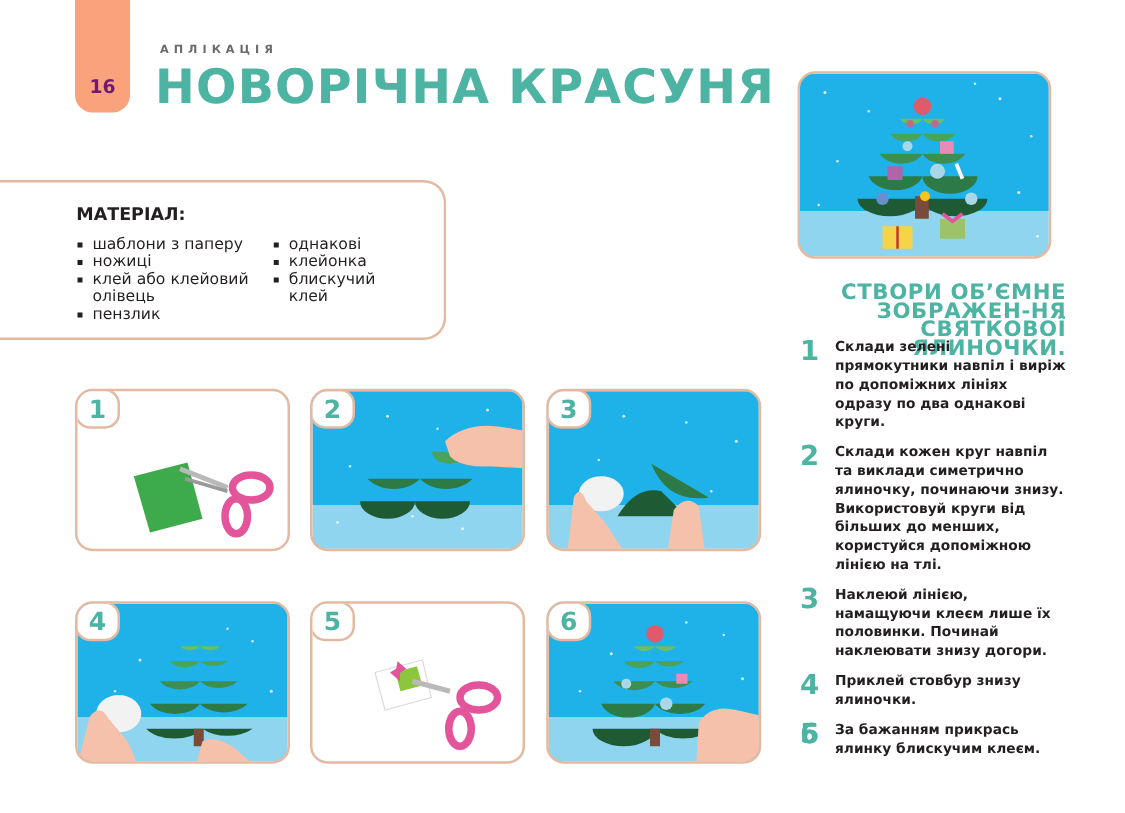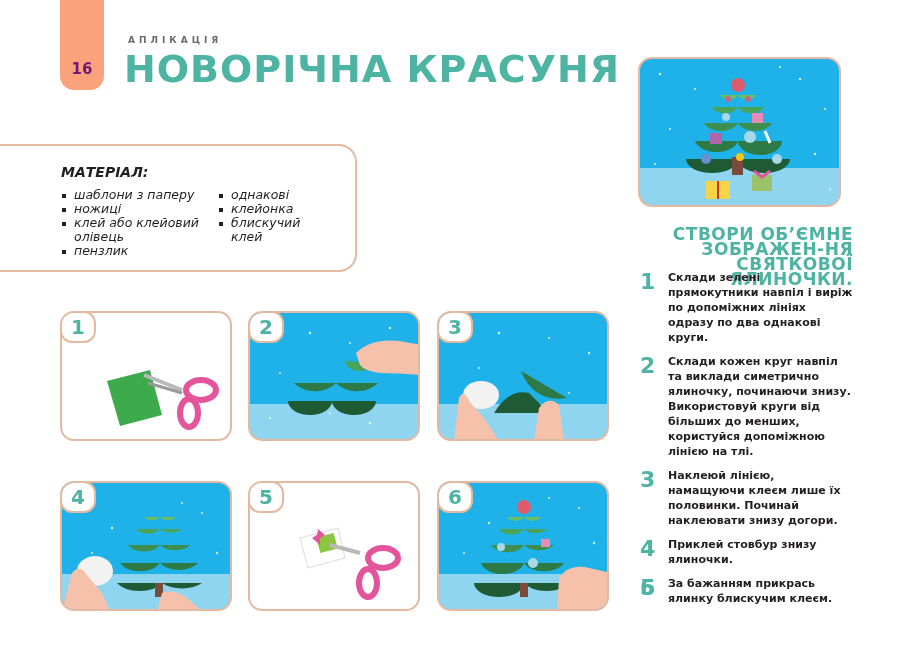--- a/index.html
+++ b/index.html
@@ -20,21 +20,20 @@
   }
   .page-title {
     position: absolute; left: 124px; top: 47px; font-size: 38px; font-weight: bold;
     color: #4db3a3; letter-spacing: 1px; white-space: nowrap; text-align: center;
   }
 
   .materials-box {
     position: absolute; left: 0; top: 144px; width: 357px; height: 128px;
     border: 2px solid #e4b9a1; border-left: none; border-radius: 0 18px 18px 0;
     background: #fff;
-    font-style: italic;
   }
   .materials-title {
     position: absolute; left: 61px; top: 18px; font-size: 14px; font-weight: bold; color: #231f20;
   }
   .mat-col { position: absolute; top: 42px; list-style: none; font-size: 12.5px; line-height: 14px; }
   .mat-col.c1 { left: 61px; width: 160px; }
   .mat-col.c2 { left: 218px; width: 100px; }
   .mat-col li { position: relative; padding-left: 13px; }
   .mat-col li::before {
     content: ""; position: absolute; left: 1px; top: 6px; width: 4px; height: 4px; background: #231f20;

